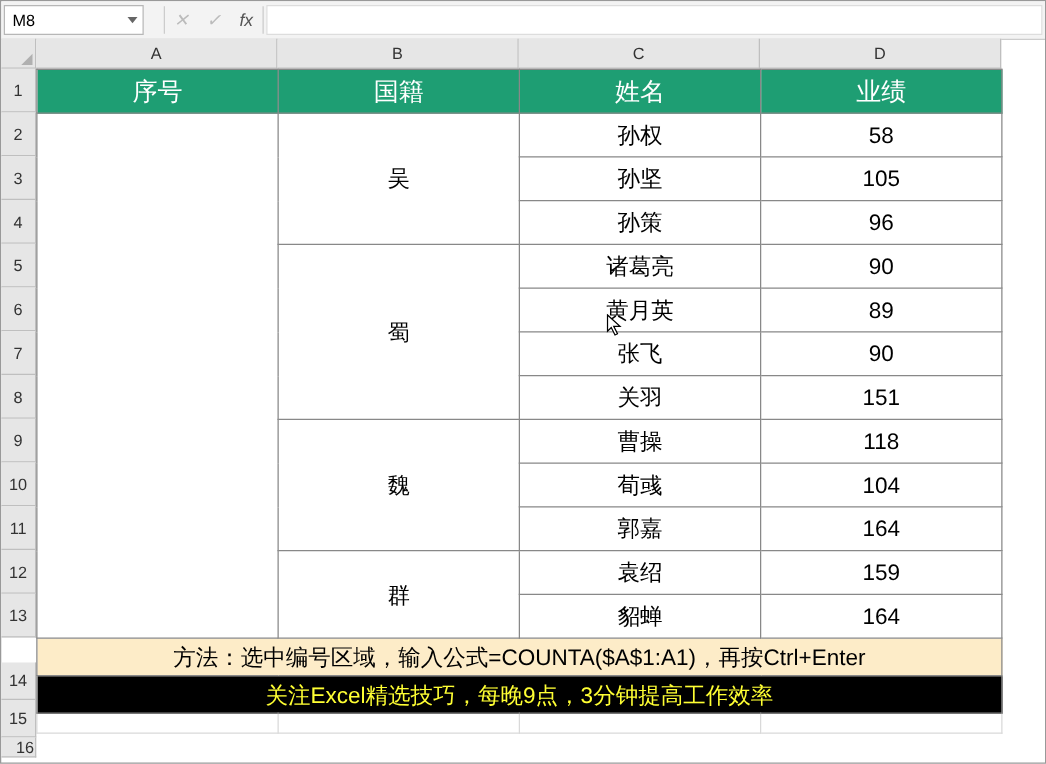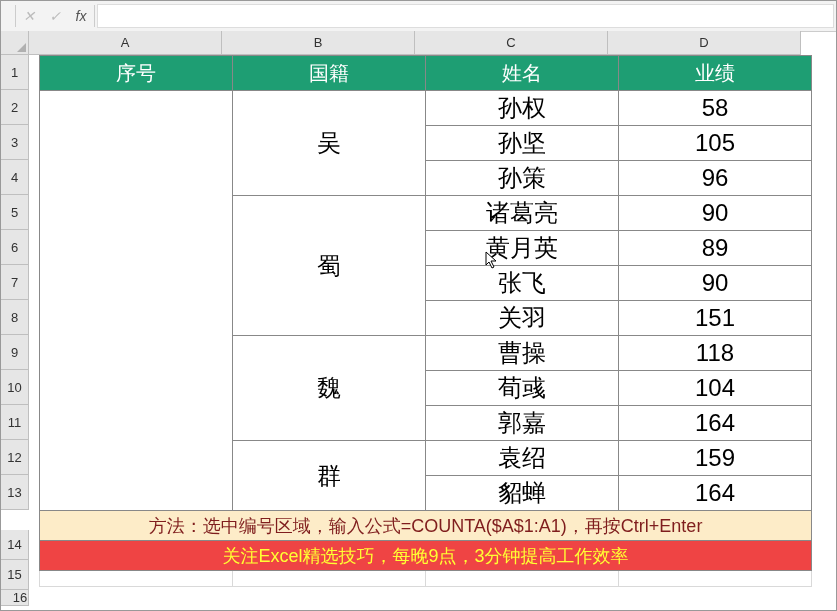--- a/index.html
+++ b/index.html
@@ -12,34 +12,38 @@
 .fb-btn.fx{color:#555;}
 .sepline{width:1px;background:#ccc;margin:4px 0}
 .formula-input{flex:1;background:#fff;margin:3px 2px;border:1px solid #ddd}
 .grid{position:absolute;top:30px;left:0;right:0;bottom:0}
 .corner{position:absolute;left:0;top:0;width:28px;height:24px;background:#e6e6e6;border-right:1px solid #bfbfbf;border-bottom:1px solid #bfbfbf;box-sizing:border-box}
 .corner::after{content:"";position:absolute;right:2px;bottom:2px;width:0;height:0;border-left:9px solid transparent;border-bottom:9px solid #b0b0b0}
 .col-headers{position:absolute;left:28px;top:0;height:24px;display:flex}
 .col-h{background:#e6e6e6;border-right:1px solid #bfbfbf;border-bottom:1px solid #bfbfbf;box-sizing:border-box;display:flex;align-items:center;justify-content:center;color:#333;font-size:13px}
 .row-headers{position:absolute;left:0;top:24px;width:28px}
 .row-h{background:#e6e6e6;border-right:1px solid #bfbfbf;border-bottom:1px solid #bfbfbf;box-sizing:border-box;display:flex;align-items:center;justify-content:center;color:#333;font-size:13px}
-.cells{position:absolute;left:38px;top:24px}
+.cells{position:absolute;left:28px;top:24px}
 table.sheet{border-collapse:collapse;table-layout:fixed}
-table.sheet td{border:1px solid #888;text-align:center;vertical-align:middle;padding:0;height:35px;font-size:24px;box-sizing:border-box}
+table.sheet td{border:1px solid #888;text-align:center;vertical-align:middle;padding:0;height:35px;font-size:18px;box-sizing:border-box}
 tr.hdr td{background:#1e9e73;color:#fff;font-size:20px;height:35px}
-tr.tip td{background:#fdecc8;color:#7f1d1d;font-size:18px;height:30px}
-tr.footer td{background:#ef4444;color:#ffff33;font-size:18px;height:30px}
+tr.tip td{background:#fdecc8;color:#000000;font-size:18px;height:30px}
+tr.footer td{background:#000000;color:#ffff33;font-size:18px;height:30px}
 tr.blank td{border:1px solid #d9d9d9;height:16px}
 .cursor{position:absolute;pointer-events:none}
 .cursor svg{display:block}
 </style>
 </head>
 <body>
 
 <div class="formula-bar">
+  <div class="name-box">
+    <span>M8</span>
+    <span class="dd"></span>
+  </div>
   <div class="fb-sep"></div>
   <div class="sepline"></div>
   <div class="fb-btn">✕</div>
   <div class="fb-btn">✓</div>
   <div class="fb-btn fx">fx</div>
   <div class="sepline"></div>
   <div class="formula-input"></div>
 </div>
 
 <div class="grid">

